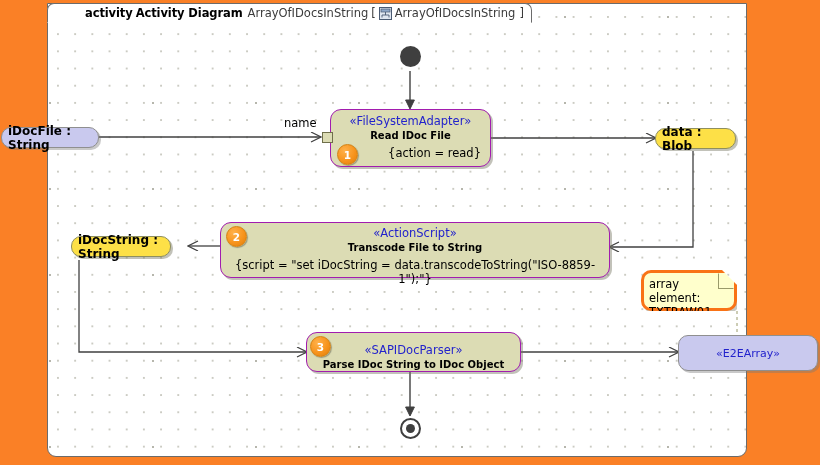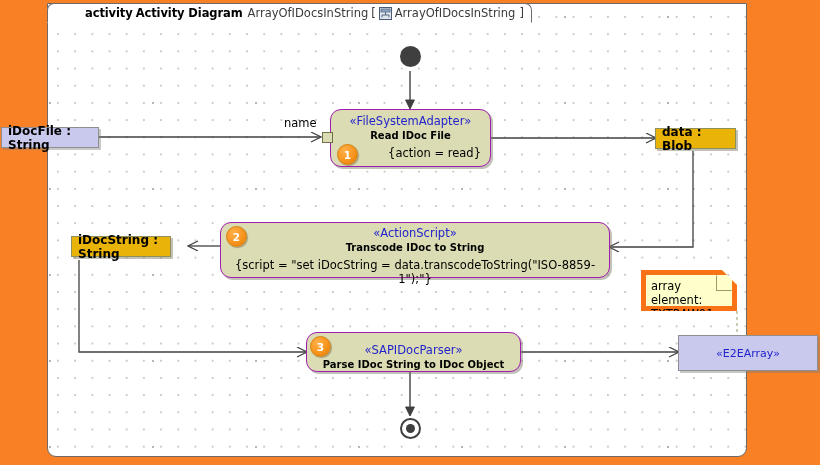--- a/index.html
+++ b/index.html
@@ -90,20 +90,21 @@
     font-size: 11.5px;
     color: #3a3a3a;
     margin-left: 4px;
   }
 
   
   .node {
     position: absolute;
     box-sizing: border-box;
     z-index: 3;
+    border-radius: 10px;
   }
 
   
   .activity {
     background: #dcdcb4;
     border: 1px solid #a21caf;
     border-radius: 11px;
     box-shadow: 2px 2px 0 0 rgba(120,120,100,.45);
     text-align: center;
   }
@@ -138,21 +139,21 @@
     display: flex;
     align-items: center;
     justify-content: center;
     box-shadow: 1px 1px 1px rgba(0,0,0,.3);
     z-index: 5;
   }
 
   
   .objnode {
     border: 1px solid #8f8f5e;
-    background: #eab308;
+    background: #fde047;
     box-shadow: 2px 2px 0 0 rgba(120,120,100,.45);
     display: flex;
     align-items: center;
     justify-content: center;
     font-size: 12px;
     font-weight: bold;
     color: #000;
     padding: 0 6px;
   }
   .objnode.lav {
@@ -163,21 +164,21 @@
   .objnode.stacked {
     flex-direction: column;
     justify-content: center;
     line-height: 14px;
   }
   .objnode.stacked .stereo { font-weight: normal; }
 
   
   .note {
     background: #ffffcc;
-    border: 5px solid #f97316;
+    border: 3px solid #f97316;
     box-shadow: 2px 2px 0 0 rgba(120,120,100,.40);
     font-size: 11.5px;
     color: #000;
     padding: 4px 5px 3px 5px;
     line-height: 14px;
     clip-path: polygon(0 0, calc(100% - 15px) 0, 100% 15px, 100% 100%, 0 100%);
   }
   .note .fold {
     position: absolute;
     right: 0; top: 0;
@@ -281,21 +282,21 @@
     <div class="stereo" style="margin-top:4px;">«FileSystemAdapter»</div>
     <div class="act-name">Read IDoc File</div>
     <div class="act-constraint" style="text-align:right; padding-right:9px; margin-top:3px;">{action = read}</div>
   </div>
   <div class="badge" style="left:289px; top:140px;">1</div>
   <div class="pin" style="left:274px; top:128px;"></div>
   <div class="pin-label" style="left:236px; top:112px;">name</div>
 
   <div class="node activity" style="left:172px; top:218px; width:390px; height:56px;">
     <div class="stereo" style="margin-top:3px;">«ActionScript»</div>
-    <div class="act-name">Transcode IDoc to String</div>
+    <div class="act-name">Transcode File to String</div>
     <div class="act-constraint" style="margin-top:3px;">{script = "set iDocString = data.transcodeToString("ISO-8859-1");"}</div>
   </div>
   <div class="badge" style="left:178px; top:222px;">2</div>
 
   <div class="node activity" style="left:258px; top:328px; width:215px; height:40px;">
     <div class="stereo" style="margin-top:10px;">«SAPIDocParser»</div>
     <div class="act-name">Parse IDoc String to IDoc Object</div>
   </div>
   <div class="badge" style="left:262px; top:332px;">3</div>
 

